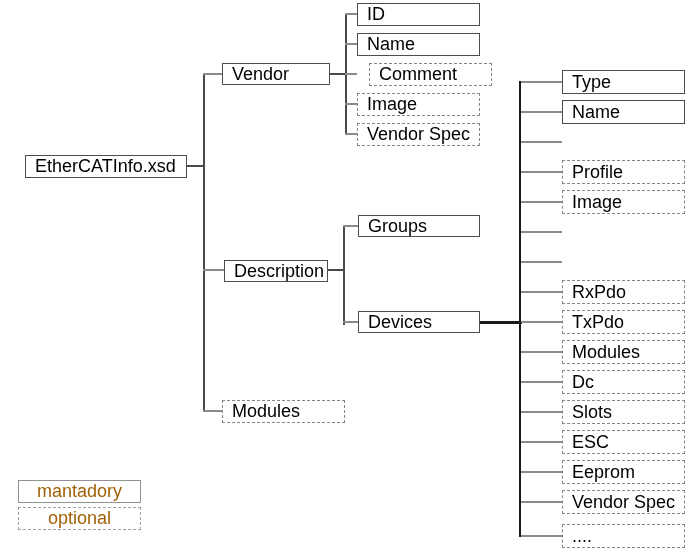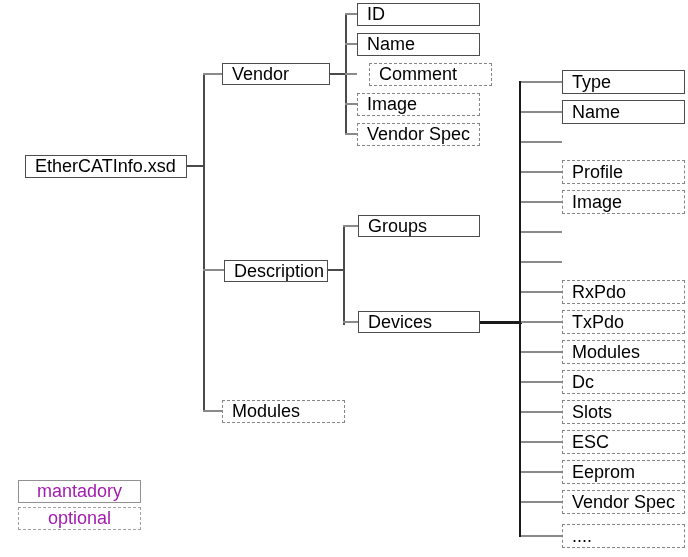--- a/index.html
+++ b/index.html
@@ -27,21 +27,21 @@
   .dashed { border: 1.5px dashed #868686; }
   .legend-box {
     position: absolute;
     box-sizing: border-box;
     background: #ffffff;
     display: flex;
     align-items: center;
     justify-content: center;
     padding-left: 0;
     font-size: 18px;
-    color: #a21caf;
+    color: #a16207;
     z-index: 2;
   }
   .legend-solid  { border: 1.5px solid #919191; }
   .legend-dashed { border: 1.5px dashed #a0a0a0; }
   .hline, .vline { position: absolute; z-index: 1; }
   .hline { height: 2px; background: #8a8a8a; }
   .vline { width: 2px;  background: #4a4a4a; }
   .dark  { background: #1a1a1a; }
   .thick { height: 3px; }
 </style>

